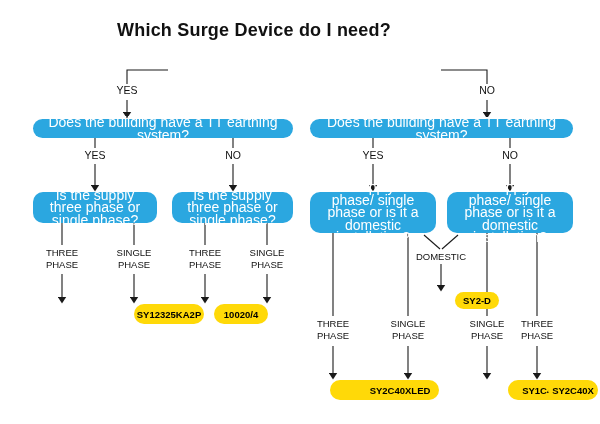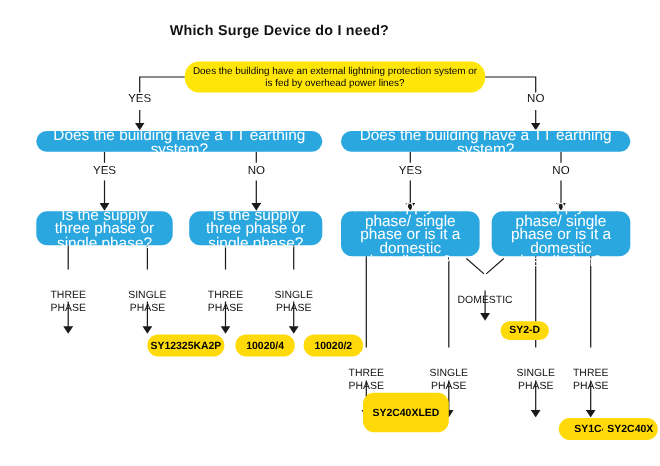--- a/index.html
+++ b/index.html
@@ -2,37 +2,37 @@
 <html><head>
 <meta charset="utf-8">
 <style>
   html,body{margin:0;padding:0;background:#fff;}
   #canvas{
     position:relative;width:600px;height:424px;background:#ffffff;overflow:hidden;
     font-family:"Liberation Sans","DejaVu Sans",sans-serif;color:#111;
   }
   .title{
     position:absolute;left:0;top:20px;width:508px;text-align:center;
-    font-size:13px;font-weight:bold;color:#111;letter-spacing:.2px;
+    font-size:18px;font-weight:bold;color:#111;letter-spacing:.2px;
   }
   .rootbox{
     position:absolute;left:168px;top:56px;width:273px;height:28px;
     background:#FFE608;border-radius:13px;display:flex;align-items:center;justify-content:center;
     text-align:center;font-size:9px;line-height:11.5px;color:#000;padding:0 6px;box-sizing:border-box;
   }
   .qbox{
     position:absolute;background:#2BA7E0;color:#fff;display:flex;align-items:center;justify-content:center;
     text-align:center;font-size:14px;line-height:12.5px;box-sizing:border-box;padding:0 5px;
   }
   .tt{border-radius:9.5px;}
   .ph{border-radius:10px;}
   .lbl{
     position:absolute;text-align:center;font-size:10.5px;line-height:11.5px;color:#111;
   }
-  .small{font-size:9.5px;margin-top:16px;}
+  .small{font-size:9.5px;}
   .pill{
     position:absolute;background:#FFD908;color:#000;border-radius:10px;
     display:flex;align-items:center;justify-content:center;
     font-size:9.5px;font-weight:bold;white-space:nowrap;margin-left:36px;
   }
   svg.wires{position:absolute;left:0;top:0;}
 </style>
 </head>
 <body>
 
@@ -80,21 +80,20 @@
       <line x1="537" y1="346" x2="537" y2="373" marker-end="url(#ah)"></line>
 
       <line x1="424" y1="235" x2="440" y2="249"></line>
       <line x1="458" y1="235" x2="442" y2="249"></line>
       <line x1="441" y1="264" x2="441" y2="285" marker-end="url(#ah)"></line>
     </g>
   </svg>
 
   <div class="title">Which Surge Device do I need?</div>
 
-  <div class="rootbox">Does the building have an external lightning protection system or is fed by overhead power lines?</div>
 
   <div class="lbl" style="left:107px;top:85px;width:40px;">YES</div>
   <div class="lbl" style="left:467px;top:85px;width:40px;">NO</div>
 
   <div class="qbox tt" style="left:33px;top:119px;width:260px;height:19px;">Does the building have a TT earthing system?</div>
   <div class="qbox tt" style="left:310px;top:119px;width:263px;height:19px;">Does the building have a TT earthing system?</div>
 
   <div class="lbl" style="left:75px;top:150px;width:40px;">YES</div>
   <div class="lbl" style="left:213px;top:150px;width:40px;">NO</div>
   <div class="lbl" style="left:353px;top:150px;width:40px;">YES</div>
@@ -112,21 +111,20 @@
 
   <div class="lbl small" style="left:406px;top:251px;width:70px;">DOMESTIC</div>
 
   <div class="lbl small" style="left:305px;top:318px;width:56px;">THREE PHASE</div>
   <div class="lbl small" style="left:380px;top:318px;width:56px;">SINGLE PHASE</div>
   <div class="lbl small" style="left:459px;top:318px;width:56px;">SINGLE PHASE</div>
   <div class="lbl small" style="left:509px;top:318px;width:56px;">THREE PHASE</div>
 
   <div class="pill" style="left:98px;top:304px;width:70px;height:20px;">SY12325KA2P</div>
   <div class="pill" style="left:178px;top:304px;width:54px;height:20px;">10020/4</div>
-  <div class="pill" style="left:240px;top:304px;width:54px;height:20px;">10020/2</div>
 
   <div class="pill" style="left:419px;top:292px;width:44px;height:17px;">SY2-D</div>
 
-  <div class="pill" style="left:294px;top:357px;width:78px;height:36px;">SY2C40XLED</div>
+  <div class="pill" style="left:294px;top:380px;width:78px;height:20px;padding-left:31px;">SY2C40XLED</div>
   <div class="pill" style="left:472px;top:380px;width:70px;height:20px;">SY1C40X</div>
   <div class="pill" style="left:512px;top:380px;width:50px;height:20px;">SY2C40X</div>
 
 </div>
 
 </body></html>

